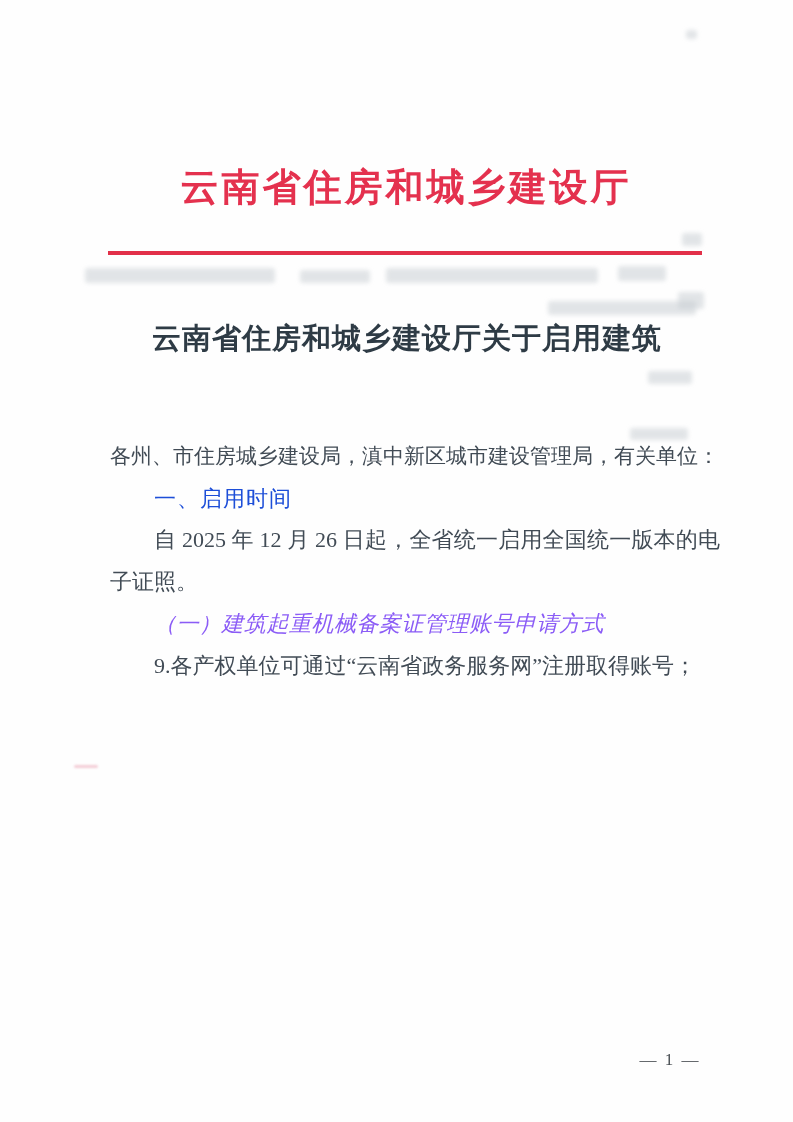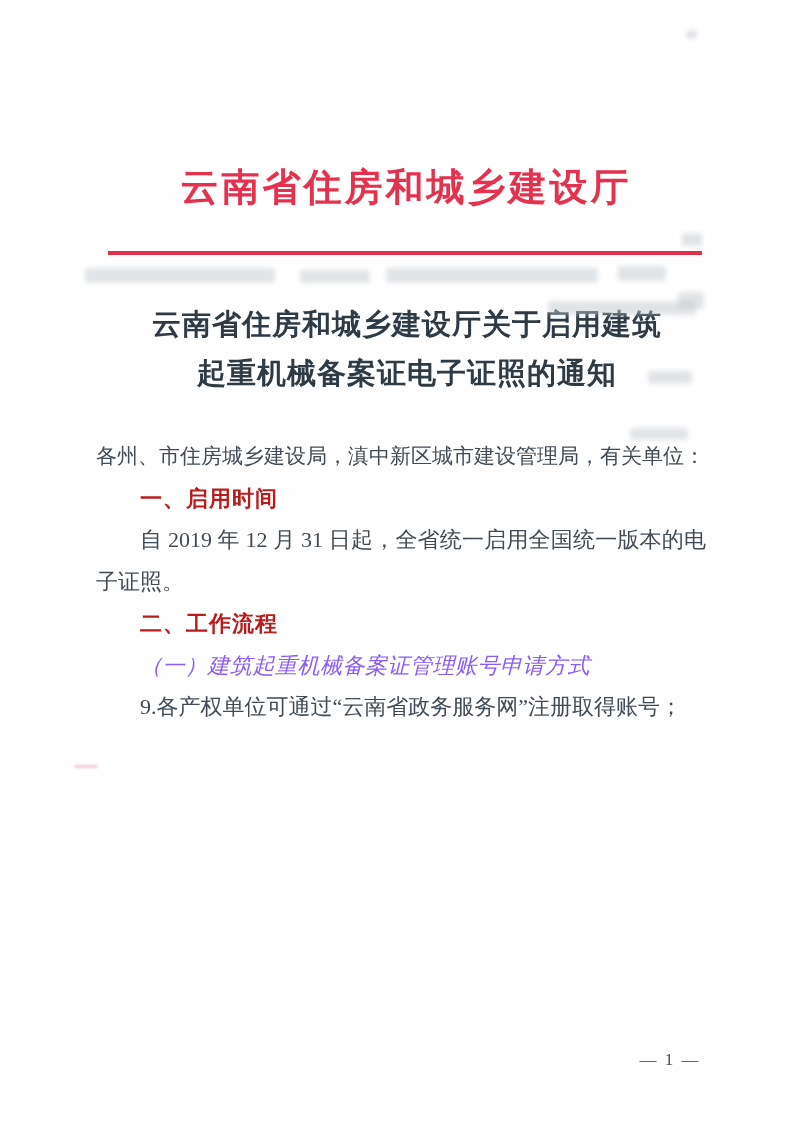--- a/index.html
+++ b/index.html
@@ -36,56 +36,56 @@
     top: 251px;
     left: 108px;
     width: 594px;
     height: 4px;
     background: #e23049;
   }
 
   
   .doc-title {
     position: absolute;
-    top: 300px;
+    top: 314px;
     left: 96px;
     width: 622px;
     text-align: center;
     font-family: "Liberation Serif", "DejaVu Serif", serif;
     font-weight: 700;
     font-size: 29px;
     line-height: 49px;
     letter-spacing: 1px;
     color: #2e3b45;
   }
 
   
   .body-text {
     position: absolute;
     top: 436px;
-    left: 96px;
+    left: 110px;
     width: 610px;
     font-size: 22px;
     line-height: 41.7px;
     color: #414b55;
     text-align: justify;
   }
   .body-text p { margin: 0; }
 
   .salutation {
     white-space: nowrap;
     font-size: 21px;
     letter-spacing: 0;
   }
   .para { text-indent: 2em; }
   .heading {
     text-indent: 2em;
     font-family: "Liberation Sans", "DejaVu Sans", sans-serif;
-    font-weight: 700;
-    color: #b91c1c;
+    font-weight: 400;
+    color: #1d4ed8;
     letter-spacing: 1px;
   }
   .subheading {
     text-indent: 2em;
     color: #8b5cf6;
     letter-spacing: 0.5px;
     font-style: italic;
   }
   .numbered { text-indent: 2em; }
 
@@ -116,28 +116,26 @@
 <body>
 
 <div class="page">
 
   <div class="letterhead">云南省住房和城乡建设厅</div>
 
   <div class="red-line"></div>
 
   <div class="doc-title">
     <div>云南省住房和城乡建设厅关于启用建筑</div>
-    <div>起重机械备案证电子证照的通知</div>
   </div>
 
   <div class="body-text">
     <p class="salutation">各州、市住房城乡建设局，滇中新区城市建设管理局，有关单位：</p>
     <p class="heading">一、启用时间</p>
-    <p class="para">自 2019 年 12 月 31 日起，全省统一启用全国统一版本的电子证照。</p>
-    <p class="heading">二、工作流程</p>
+    <p class="para">自 2025 年 12 月 26 日起，全省统一启用全国统一版本的电子证照。</p>
     <p class="subheading">（一）建筑起重机械备案证管理账号申请方式</p>
     <p class="numbered">9.各产权单位可通过“云南省政务服务网”注册取得账号；</p>
   </div>
 
   <div class="page-number">— 1 —</div>
 
   <div class="bleed" style="left:85px;  top:268px; width:190px; height:15px;"></div>
   <div class="bleed" style="left:300px; top:270px; width:70px;  height:13px;"></div>
   <div class="bleed" style="left:386px; top:268px; width:212px; height:15px;"></div>
   <div class="bleed" style="left:618px; top:266px; width:48px;  height:15px;"></div>

